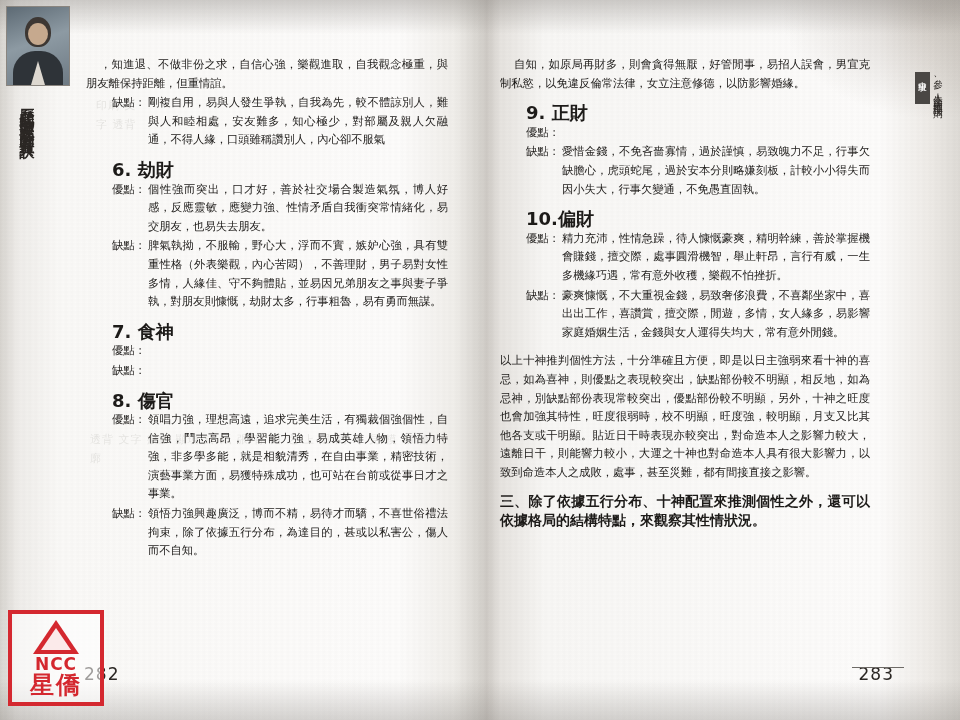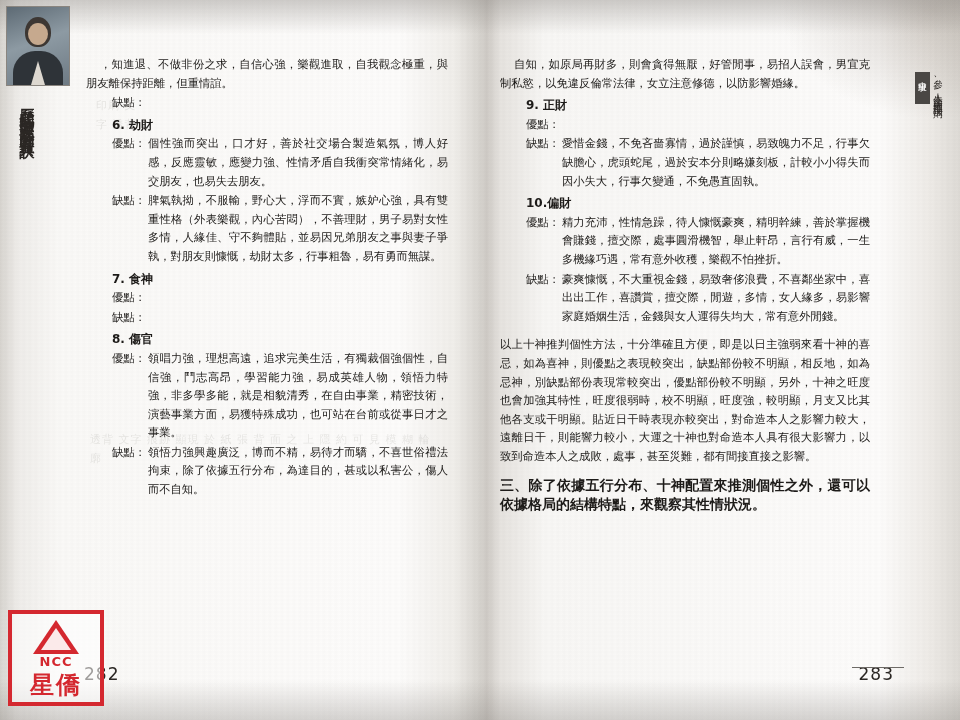--- a/index.html
+++ b/index.html
@@ -123,24 +123,24 @@
   .left-col  { left: 86px;  width: 362px; }
   .right-col { left: 500px; width: 370px; }
 
   .para {
     margin: 0 0 1px 0;
     text-indent: 0;
   }
   .para.lead-indent { text-indent: 14px; }
 
   .section-head {
-    margin: 3px 0 1px 0;
+    margin: 11px 0 1px 0;
     padding-left: 26px;
     font-weight: bold;
-    font-size: 12px;
+    font-size: 18px;
   }
   .labeled {
     display: flex;
     margin: 0 0 1px 0;
   }
   .labeled .lbl {
     flex: 0 0 auto;
     padding-left: 26px;
     padding-right: 2px;
     white-space: nowrap;
@@ -226,21 +226,21 @@
     clip-path: polygon(50% 0, 100% 100%, 0 100%);
     background: rgba(255,255,255,0.9);
   }
   .stamp .ncc {
     position: absolute;
     left: 0; right: 0; top: 40px;
     text-align: center;
     color: #d4282f;
     font-family: "DejaVu Sans", sans-serif;
     font-weight: bold;
-    font-size: 13px;
+    font-size: 17px;
     letter-spacing: 1px;
   }
   .stamp .cn {
     position: absolute;
     left: 0; right: 0; top: 58px;
     text-align: center;
     color: #d4282f;
     font-weight: bold;
     font-size: 24px;
     letter-spacing: 2px;
@@ -277,20 +277,21 @@
       <div class="shirt"></div>
     </div>
     <div class="spine-title">歷代國師命理大師的算命真訣</div>
   </div>
 
   <div class="page-col left-col">
     <p class="para lead-indent">，知進退、不做非份之求，自信心強，樂觀進取，自我觀念極重，與朋友離保持距離，但重情誼。</p>
 
     <div class="labeled">
       <div class="lbl">缺點：</div>
+      <div class="txt">剛複自用，易與人發生爭執，自我為先，較不體諒別人，難與人和睦相處，安友難多，知心極少，對部屬及親人欠融通，不得人緣，口頭雖稱讚別人，內心卻不服氣</div>
     </div>
 
     <div class="section-head">6. 劫財</div>
     <div class="labeled">
       <div class="lbl">優點：</div>
       <div class="txt">個性強而突出，口才好，善於社交場合製造氣氛，博人好感，反應靈敏，應變力強、性情矛盾自我衝突常情緒化，易交朋友，也易失去朋友。</div>
     </div>
     <div class="labeled">
       <div class="lbl">缺點：</div>
       <div class="txt">脾氣執拗，不服輸，野心大，浮而不實，嫉妒心強，具有雙重性格（外表樂觀，內心苦悶），不善理財，男子易對女性多情，人緣佳、守不夠體貼，並易因兄弟朋友之事與妻子爭執，對朋友則慷慨，劫財太多，行事粗魯，易有勇而無謀。</div>

